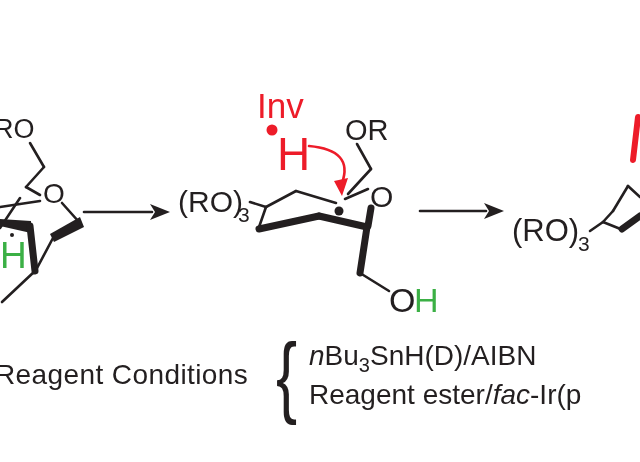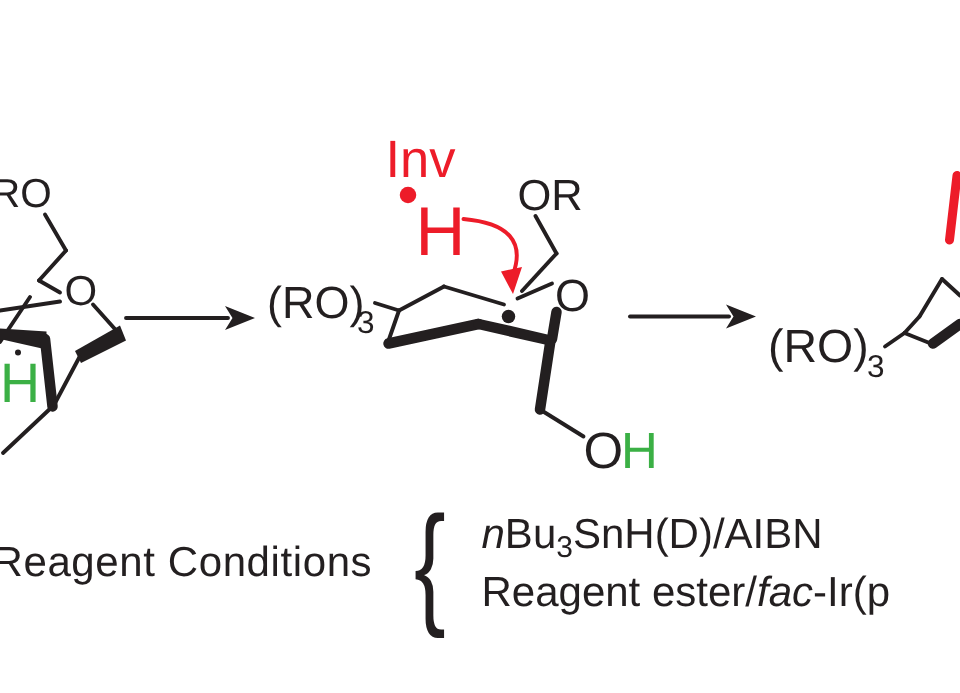--- a/index.html
+++ b/index.html
@@ -18,21 +18,21 @@
   .redfill{fill:var(--red,#ed1c29);stroke:none;}
   .inkfill{fill:var(--ink,#231f20);stroke:none;}
   .cond-label{
     position:absolute;left:-5px;top:359px;font-size:28px;letter-spacing:.4px;
     white-space:nowrap;color:var(--ink,#231f20);
   }
   .brace{
     position:absolute;left:276px;top:331px;font-size:88px;line-height:1;
     transform:scale(.72,1.02);transform-origin:left top;color:var(--ink,#231f20);
   }
-  .cond-lines{position:absolute;left:309px;top:339px;font-size:28px;white-space:nowrap;color:var(--ink,#231f20);margin-left:12px;}
+  .cond-lines{position:absolute;left:309px;top:339px;font-size:28px;white-space:nowrap;color:var(--ink,#231f20);}
   .cond-line{height:39px;line-height:34px;}
   .cond-lines sub{font-size:20px;line-height:0;}
   .cond-lines i{font-style:italic;}
 </style>
 </head>
 <body>
 
 <div id="canvas">
 
   <svg width="640" height="462" viewBox="0 0 640 462">

